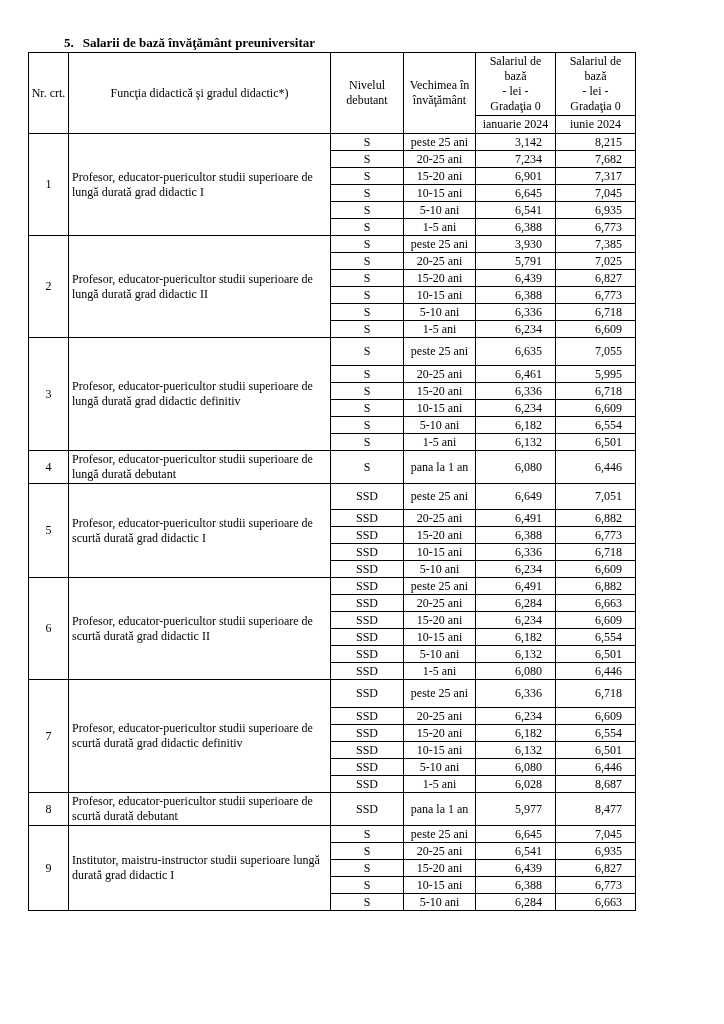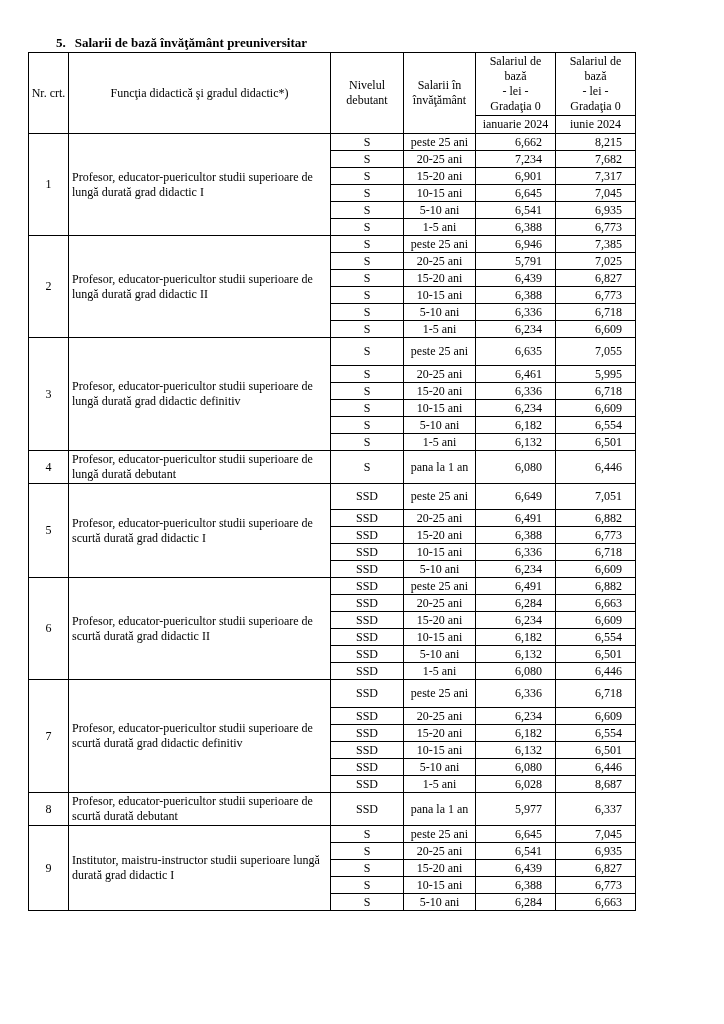--- a/index.html
+++ b/index.html
@@ -10,21 +10,21 @@
     color: #000000;
   }
   .page {
     position: relative;
     width: 724px; height: 1024px;
     background: #ffffff;
     overflow: hidden;
   }
   .title {
     position: absolute;
-    left: 56px; top: 35px;
+    left: 64px; top: 35px;
     font-size: 13px;
     font-weight: bold;
     white-space: nowrap;
   }
   .title .title-num { display: inline-block; margin-right: 9px; }
   table.salary-table {
     position: absolute;
     left: 28px; top: 52px;
     border-collapse: collapse;
     table-layout: fixed;
@@ -62,42 +62,42 @@
       <col style="width:73px">
       <col style="width:72px">
       <col style="width:80px">
       <col style="width:80px">
     </colgroup>
     <thead>
       <tr class="hdr-main">
         <th rowspan="2">Nr. crt.</th>
         <th rowspan="2">Funcţia didactică şi gradul didactic*)</th>
         <th rowspan="2">Nivelul debutant</th>
-        <th rowspan="2">Salarii în învăţământ</th>
+        <th rowspan="2">Vechimea în învăţământ</th>
         <th class="c-sal">Salariul de
 bază
 - lei -
 Gradaţia 0</th>
         <th class="c-sal">Salariul de
 bază
 - lei -
 Gradaţia 0</th>
       </tr>
       <tr class="hdr-sub">
         <th>ianuarie 2024</th>
         <th>iunie 2024</th>
       </tr>
     </thead>
     <tbody id="table-body">
         <tr style="height: 17px;">
           <td class="nr" rowspan="6">1</td>
           <td class="fn" rowspan="6">Profesor, educator-puericultor studii superioare de lungă durată grad didactic I</td>
           <td class="nv">S</td>
           <td class="vc">peste 25 ani</td>
-          <td class="num">6,662</td>
+          <td class="num">3,142</td>
           <td class="num">8,215</td>
         </tr>
         <tr style="height: 17px;">
           <td class="nv">S</td>
           <td class="vc">20-25 ani</td>
           <td class="num">7,234</td>
           <td class="num">7,682</td>
         </tr>
         <tr style="height: 17px;">
           <td class="nv">S</td>
@@ -121,21 +121,21 @@
           <td class="nv">S</td>
           <td class="vc">1-5 ani</td>
           <td class="num">6,388</td>
           <td class="num">6,773</td>
         </tr>
         <tr style="height: 17px;">
           <td class="nr" rowspan="6">2</td>
           <td class="fn" rowspan="6">Profesor, educator-puericultor studii superioare de lungă durată grad didactic II</td>
           <td class="nv">S</td>
           <td class="vc">peste 25 ani</td>
-          <td class="num">6,946</td>
+          <td class="num">3,930</td>
           <td class="num">7,385</td>
         </tr>
         <tr style="height: 17px;">
           <td class="nv">S</td>
           <td class="vc">20-25 ani</td>
           <td class="num">5,791</td>
           <td class="num">7,025</td>
         </tr>
         <tr style="height: 17px;">
           <td class="nv">S</td>
@@ -314,21 +314,21 @@
           <td class="vc">1-5 ani</td>
           <td class="num">6,028</td>
           <td class="num">8,687</td>
         </tr>
         <tr style="height: 31px;">
           <td class="nr" rowspan="1">8</td>
           <td class="fn" rowspan="1">Profesor, educator-puericultor studii superioare de scurtă durată debutant</td>
           <td class="nv">SSD</td>
           <td class="vc">pana la 1 an</td>
           <td class="num">5,977</td>
-          <td class="num">6,337</td>
+          <td class="num">8,477</td>
         </tr>
         <tr style="height: 17px;">
           <td class="nr" rowspan="5">9</td>
           <td class="fn" rowspan="5">Institutor, maistru-instructor studii superioare lungă durată grad didactic I</td>
           <td class="nv">S</td>
           <td class="vc">peste 25 ani</td>
           <td class="num">6,645</td>
           <td class="num">7,045</td>
         </tr>
         <tr style="height: 17px;">

